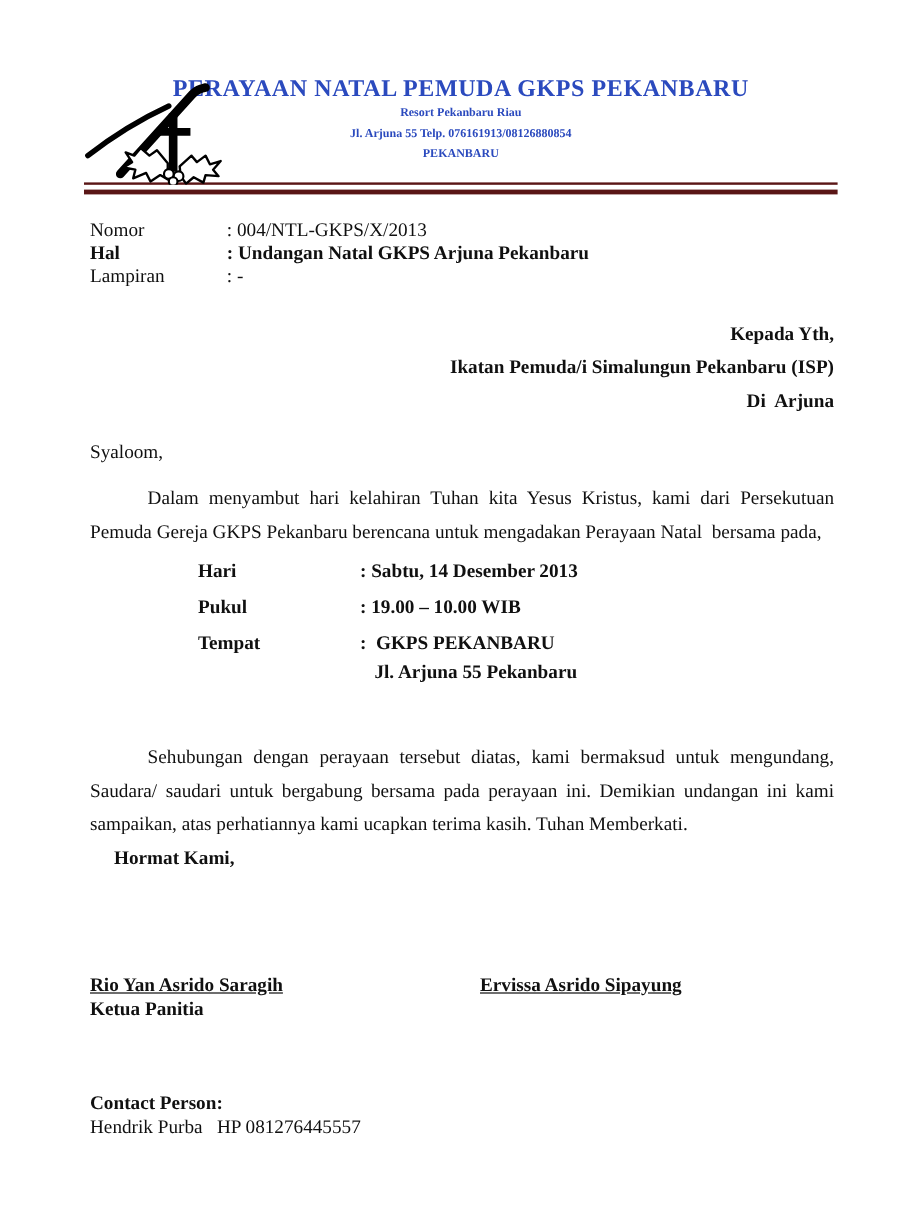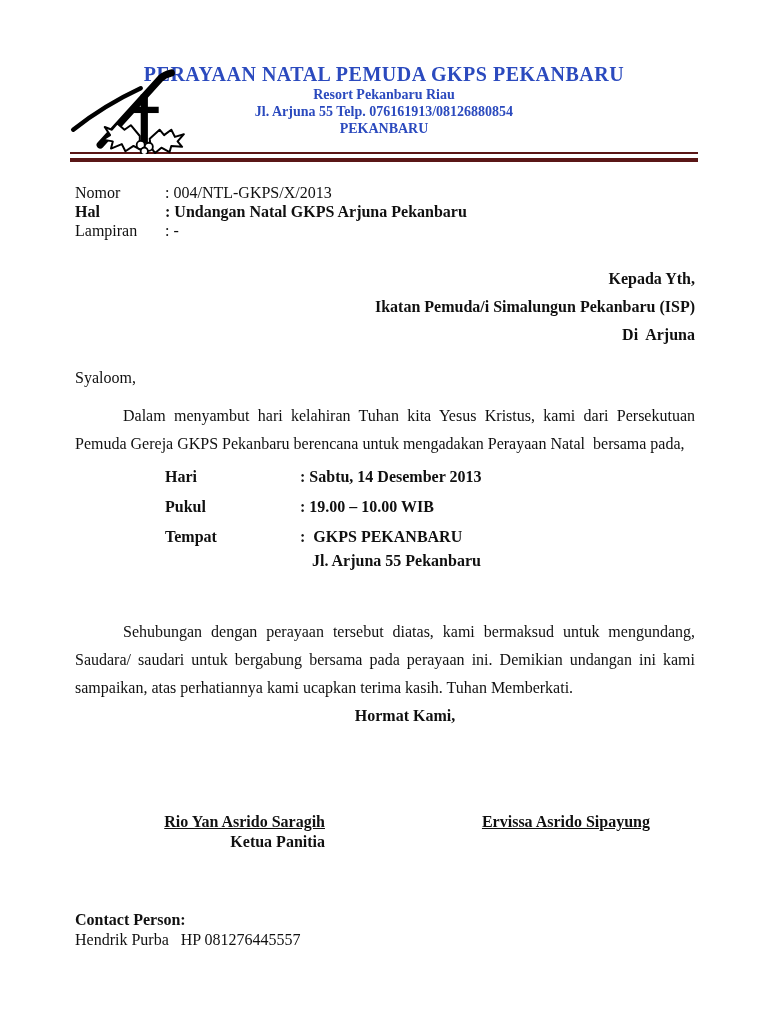--- a/index.html
+++ b/index.html
@@ -15,30 +15,30 @@
   }
   
   .letterhead { position: relative; padding-top: 62px; }
   .logo {
     position: absolute;
     left: 70px; top: 64px;
     width: 118px; height: 90px;
   }
   .head-text { text-align: center; color: #2b4abe; font-weight: bold; }
   .head-title { font-size: 20px; line-height: 24px; letter-spacing: 0.5px; }
-  .head-sub { font-size: 14px; line-height: 17px; }
+  .head-sub { font-size: 10px; line-height: 17px; }
   .double-rule {
     margin: 15px 70px 0 70px;
     height: 4px;
     border-top: 2px solid #5a1616;
     border-bottom: 4px solid #5a1616;
   }
   
   .meta { margin: 21px 73px 0 75px; }
-  .meta-row { display: flex; line-height: 19px; white-space: pre-wrap; }
+  .meta-row { display: flex; line-height: 19px; white-space: pre-wrap; gap: 24px; }
   .meta-label { width: 90px; flex: 0 0 90px; }
   .meta-row.bold { font-weight: bold; }
   .date-line { text-align: right; line-height: 19px; margin-top: 15px; white-space: pre-wrap; }
   
   .addressee { margin: 25px 73px 0 75px; font-weight: bold; text-align: right; }
   .addressee div { line-height: 28px; white-space: pre-wrap; }
   .salutation { margin: 15px 73px 0 75px; line-height: 28px; font-family: Liberation Serif, serif; }
   
   .para {
     margin: 10px 73px 0 75px;
@@ -47,23 +47,23 @@
     text-indent: 48px;
     white-space: pre-wrap;
   }
   .para.second { margin-top: 48px; }
   
   .details { margin: 4px 73px 0 165px; font-weight: bold; }
   .detail-row { display: flex; line-height: 30px; white-space: pre-wrap; }
   .detail-label { width: 135px; flex: 0 0 135px; }
   .detail-extra { padding-left: 147px; line-height: 18px; white-space: pre-wrap; }
   
-  .closing { margin: 0 53px 0 95px; text-align: center; font-weight: bold; line-height: 28px; }
+  .closing { margin: 0 53px 0 95px; text-align: left; font-weight: bold; line-height: 28px; }
   .signatures { display: flex; margin: 82px 0 0 75px; }
-  .sig-block { width: 250px; text-align: right; font-weight: bold; }
+  .sig-block { width: 250px; text-align: left; font-weight: bold; }
   .sig-block.right { margin-left: 75px; }
   .sig-name { text-decoration: underline; line-height: 20px; }
   .sig-role { line-height: 20px; }
   
   .contact { margin: 58px 73px 0 75px; }
   .contact-heading { font-weight: bold; line-height: 20px; }
   .contact-line { line-height: 20px; white-space: pre-wrap; }
 </style>
 </head>
 <body>

